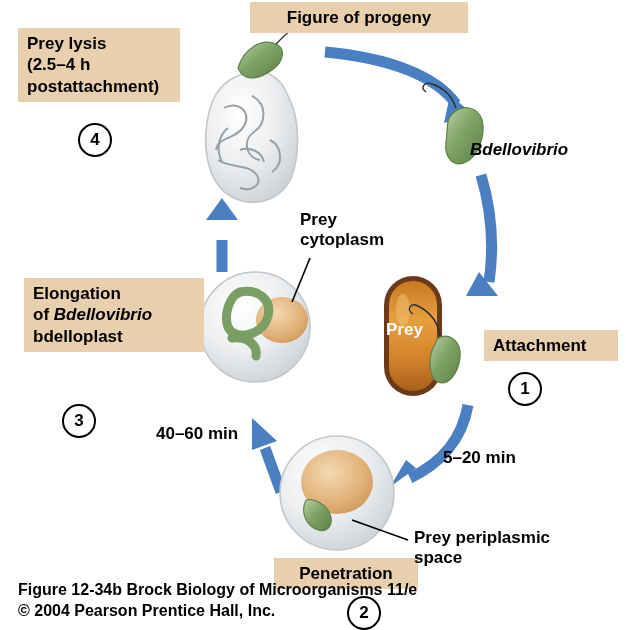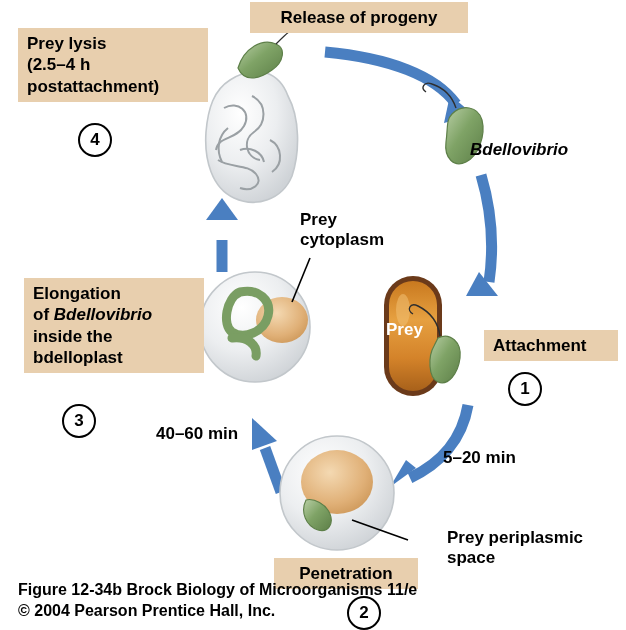--- a/index.html
+++ b/index.html
@@ -173,39 +173,38 @@
       <circle cx="255" cy="327" r="55" fill="url(#cellGrad)" stroke="#c2c7cb" stroke-width="1.6"></circle>
       <ellipse cx="282" cy="320" rx="26" ry="23" fill="url(#cytoGrad)"></ellipse>
       <path d="M240,292 C258,288 272,300 268,316 C264,332 244,340 232,332 C222,325 226,298 240,292 Z" fill="none" stroke="#7a9e63" stroke-width="9" stroke-linecap="round"></path>
       <path d="M232,338 C246,336 258,344 256,356" fill="none" stroke="#7a9e63" stroke-width="9" stroke-linecap="round"></path>
 
       <path d="M310,258 L292,302" stroke="#000" stroke-width="1.6" fill="none"></path>
     </g>
   </svg>
 
   <div class="label-box" style="left:250px; top:2px; width:218px; text-align:center;">
-    <span>Release of progeny</span>
-  </div>
-
-  <div class="label-box" style="left:18px; top:28px; width:190px;">
+    <span>Figure of progeny</span>
+  </div>
+
+  <div class="label-box" style="left:18px; top:28px; width:162px;">
     <div>Prey lysis</div>
     <div>(2.5–4 h</div>
     <div>postattachment)</div>
   </div>
 
   <div class="step-circle" style="left:78px; top:123px;">
     <span>4</span>
   </div>
 
   <div class="label-box" style="left:24px; top:278px; width:180px;">
     <div>Elongation</div>
     <div>
       <span>of </span><span class="italic">Bdellovibrio</span>
     </div>
-    <div>inside the</div>
     <div>bdelloplast</div>
   </div>
 
   <div class="step-circle" style="left:62px; top:404px;">
     <span>3</span>
   </div>
 
   <div class="label-box" style="left:484px; top:330px; width:134px; ">
     <span>Attachment</span>
   </div>
@@ -228,21 +227,21 @@
 
   <div class="plain-label" style="left:386px; top:320px; color:#ffffff;">
     <span>Prey</span>
   </div>
 
   <div class="plain-label" style="left:300px; top:210px; text-align:left;">
     <div>Prey</div>
     <div>cytoplasm</div>
   </div>
 
-  <div class="plain-label" style="left:447px; top:528px;">
+  <div class="plain-label" style="left:414px; top:528px;">
     <div>Prey periplasmic</div>
     <div>space</div>
   </div>
 
   <div class="time-label" style="left:443px; top:412px;margin-top:36px;">
     <span>5–20 min</span>
   </div>
 
   <div class="time-label" style="left:156px; top:424px;">
     <span>40–60 min</span>

